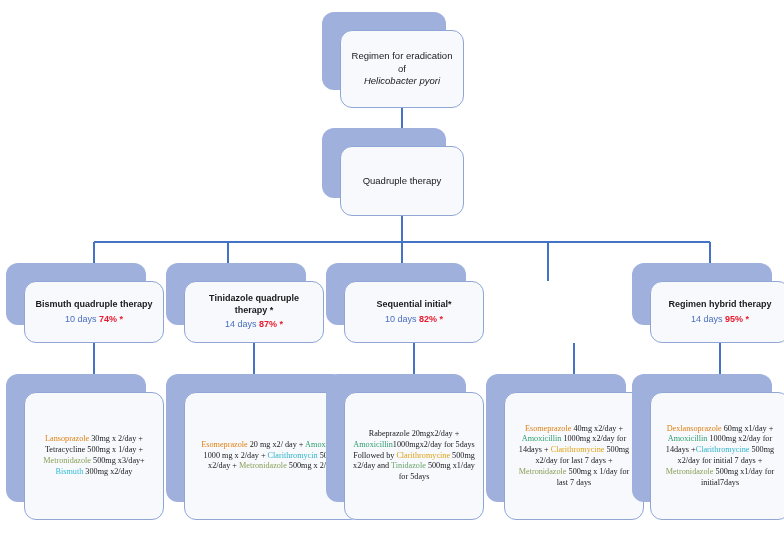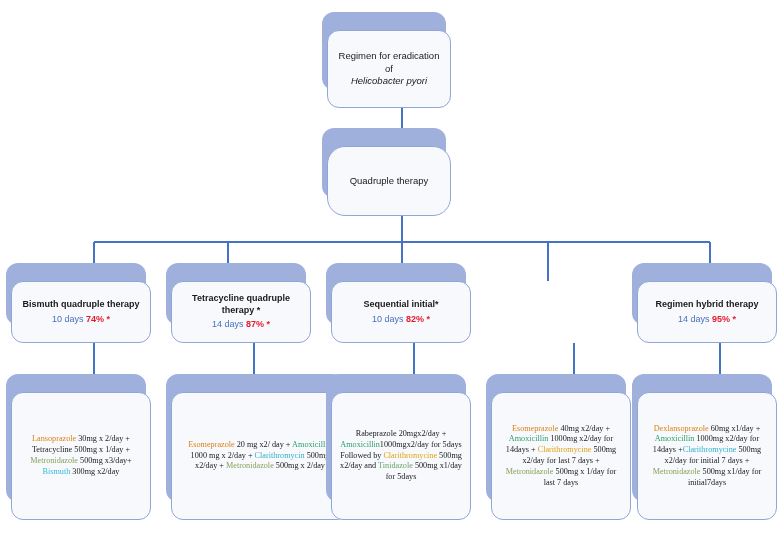--- a/index.html
+++ b/index.html
@@ -37,21 +37,21 @@
     position: absolute;
     left: 0;
     top: 0;
     width: 100%;
     height: 100%;
     background: #9fb0dd;
     border-radius: 12px;
   }
   .node .card {
     position: absolute;
-    left: 5px;
+    left: 18px;
     top: 18px;
     width: 100%;
     height: 100%;
     background: #f7f9fd;
     border: 1px solid #8fa6d6;
     border-radius: 12px;
     box-sizing: border-box;
     display: flex;
     align-items: center;
     justify-content: center;
@@ -63,21 +63,21 @@
     line-height: 1.32;
   }
 
   
   #node-root { left: 322px; top: 12px; width: 124px; height: 78px; }
   #node-root .card { font-size: 9.5px; }
   #node-root .title-line2 { font-style: italic; }
 
   
   #node-quad { left: 322px; top: 128px; width: 124px; height: 70px; }
-  #node-quad .card { font-size: 9.5px; border-radius: 18px; }
+  #node-quad .card { font-size: 9.5px; }
 
   
   .therapy-node { width: 140px; height: 62px; top: 263px; }
   .therapy-node .card { font-size: 9px; }
   .therapy-node .t-name { font-weight: bold; display: block; }
   .therapy-node .t-stats { display: block; margin-top: 3px; }
   .t-days { color: #4a6fbd; }
   .t-rate { color: #e8192c; font-weight: bold; }
   .t-star { color: #e8192c; font-weight: bold; }
 
@@ -166,21 +166,21 @@
           <span class="t-star">*</span>
         </span>
       </div>
     </div>
   </div>
 
   <div class="node therapy-node" id="node-t2">
     <div class="shadow"></div>
     <div class="card">
       <div class="inner">
-        <span class="t-name"><span>Tetracycline quadruple therapy</span><span> *</span></span>
+        <span class="t-name"><span>Tinidazole quadruple therapy</span><span> *</span></span>
         <span class="t-stats">
           <span class="t-days">14 days</span>
           <span class="t-rate">87%</span>
           <span class="t-star">*</span>
         </span>
       </div>
     </div>
   </div>
 
   <div class="node therapy-node" id="node-t3">

